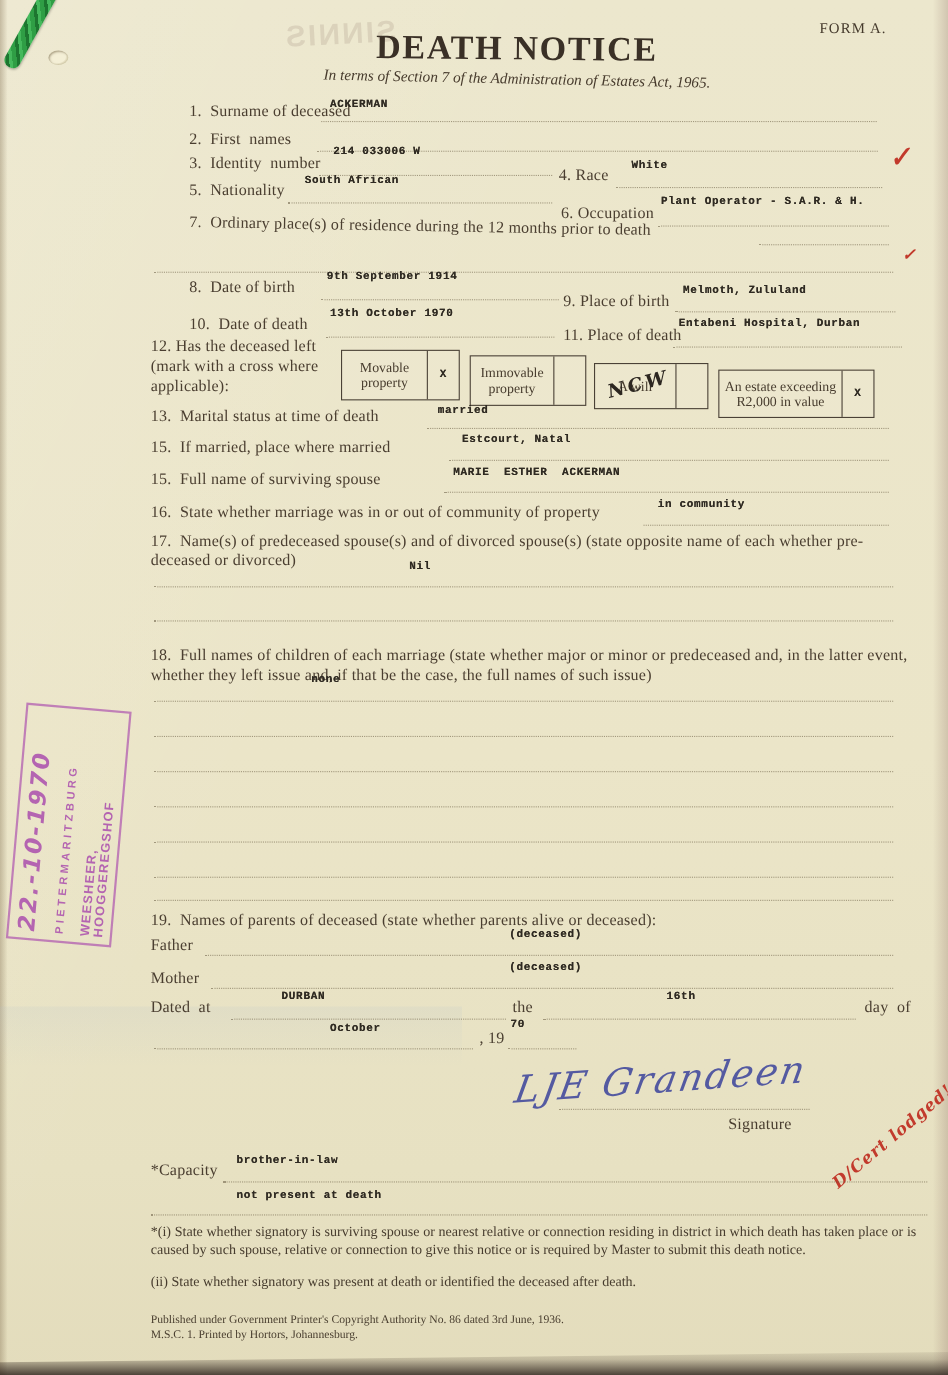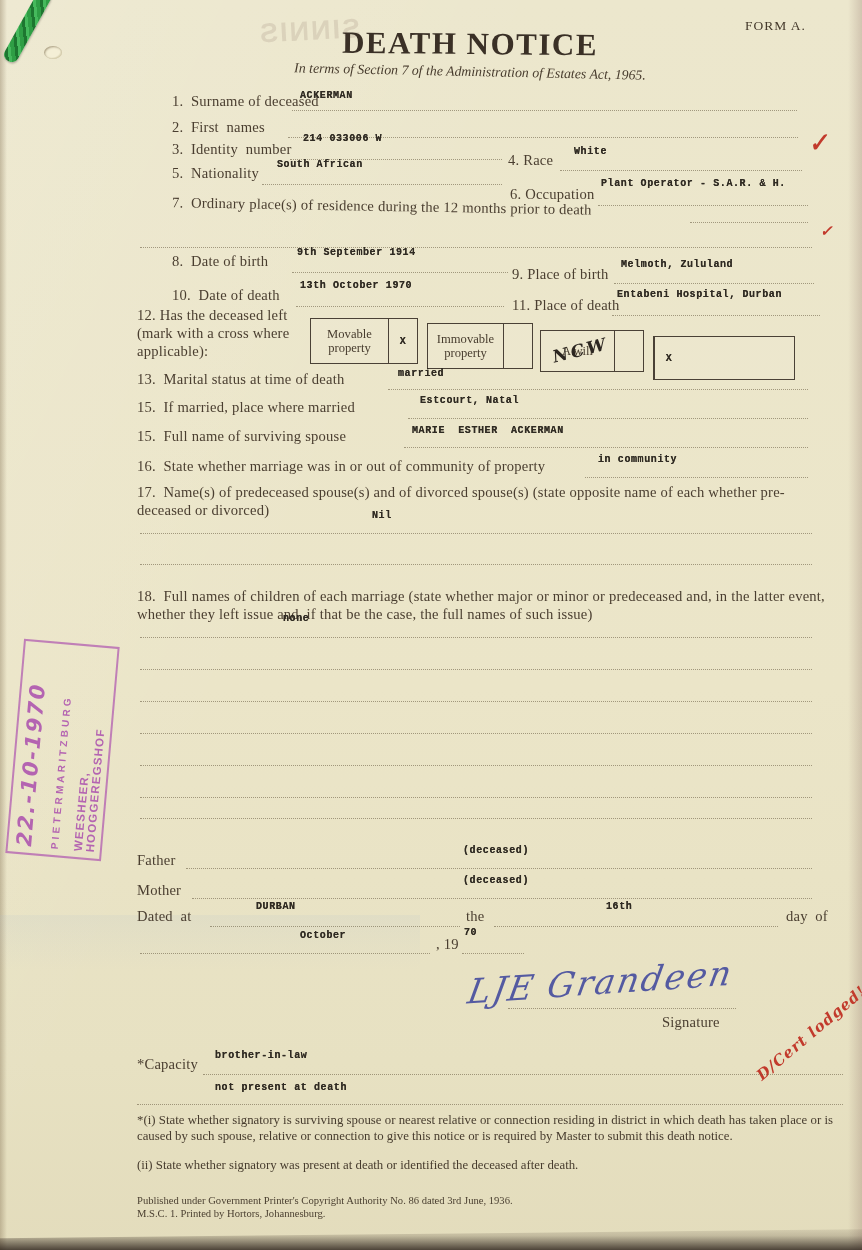--- a/index.html
+++ b/index.html
@@ -136,20 +136,21 @@
       </div>
   </div>
   <div class="opt" style="left:427px; top:323px; width:104px; height:44px;">
     <div class="opt-label">Immovable property</div>
     <div class="opt-cell">
         <span class="tw"></span>
       </div>
   </div>
   <div class="scribble">NCW</div>
   <div class="opt" style="left:653px; top:336px; width:140px; height:42px;">
+    <div class="opt-label">An estate exceeding R2,000 in value</div>
     <div class="opt-cell">
         <span class="tw">X</span>
       </div>
   </div>
 
   <div class="lbl" style="left:137px; top:371px;">13.  Marital status at time of death</div>
   <div class="tw" style="left:398px; top:368px;">married</div>
   <div class="dl" style="left:388px; top:389px; width:420px;"></div>
 
   <div class="lbl" style="left:137px; top:399px;">15.  If married, place where married</div>
@@ -178,20 +179,21 @@
   <div class="dl" style="left:140px; top:765px; width:672px;"></div>
   <div class="dl" style="left:140px; top:797px; width:672px;"></div>
   <div class="dl" style="left:140px; top:818px; width:672px;"></div>
 
   <div class="stamp">
     <div class="stamp-date">22.-10-1970</div>
     <div class="stamp-l1">PIETERMARITZBURG</div>
     <div class="stamp-l2">WEESHEER, HOOGGEREGSHOF</div>
   </div>
 
+  <div class="lbl" style="left:137px; top:829px; width:700px;">19.  Names of parents of deceased (state whether parents alive or deceased):</div>
   <div class="lbl" style="left:137px; top:852px;">Father</div>
   <div class="tw" style="left:463px; top:845px;">(deceased)</div>
   <div class="dl" style="left:186px; top:868px; width:626px;"></div>
   <div class="lbl" style="left:137px; top:882px;">Mother</div>
   <div class="tw" style="left:463px; top:875px;">(deceased)</div>
   <div class="dl" style="left:192px; top:898px; width:620px;"></div>
 
   <div class="lbl" style="left:137px; top:908px;text-align:right;">Dated  at</div>
   <div class="tw" style="left:256px; top:901px;">DURBAN</div>
   <div class="dl" style="left:210px; top:926px; width:250px;"></div>

